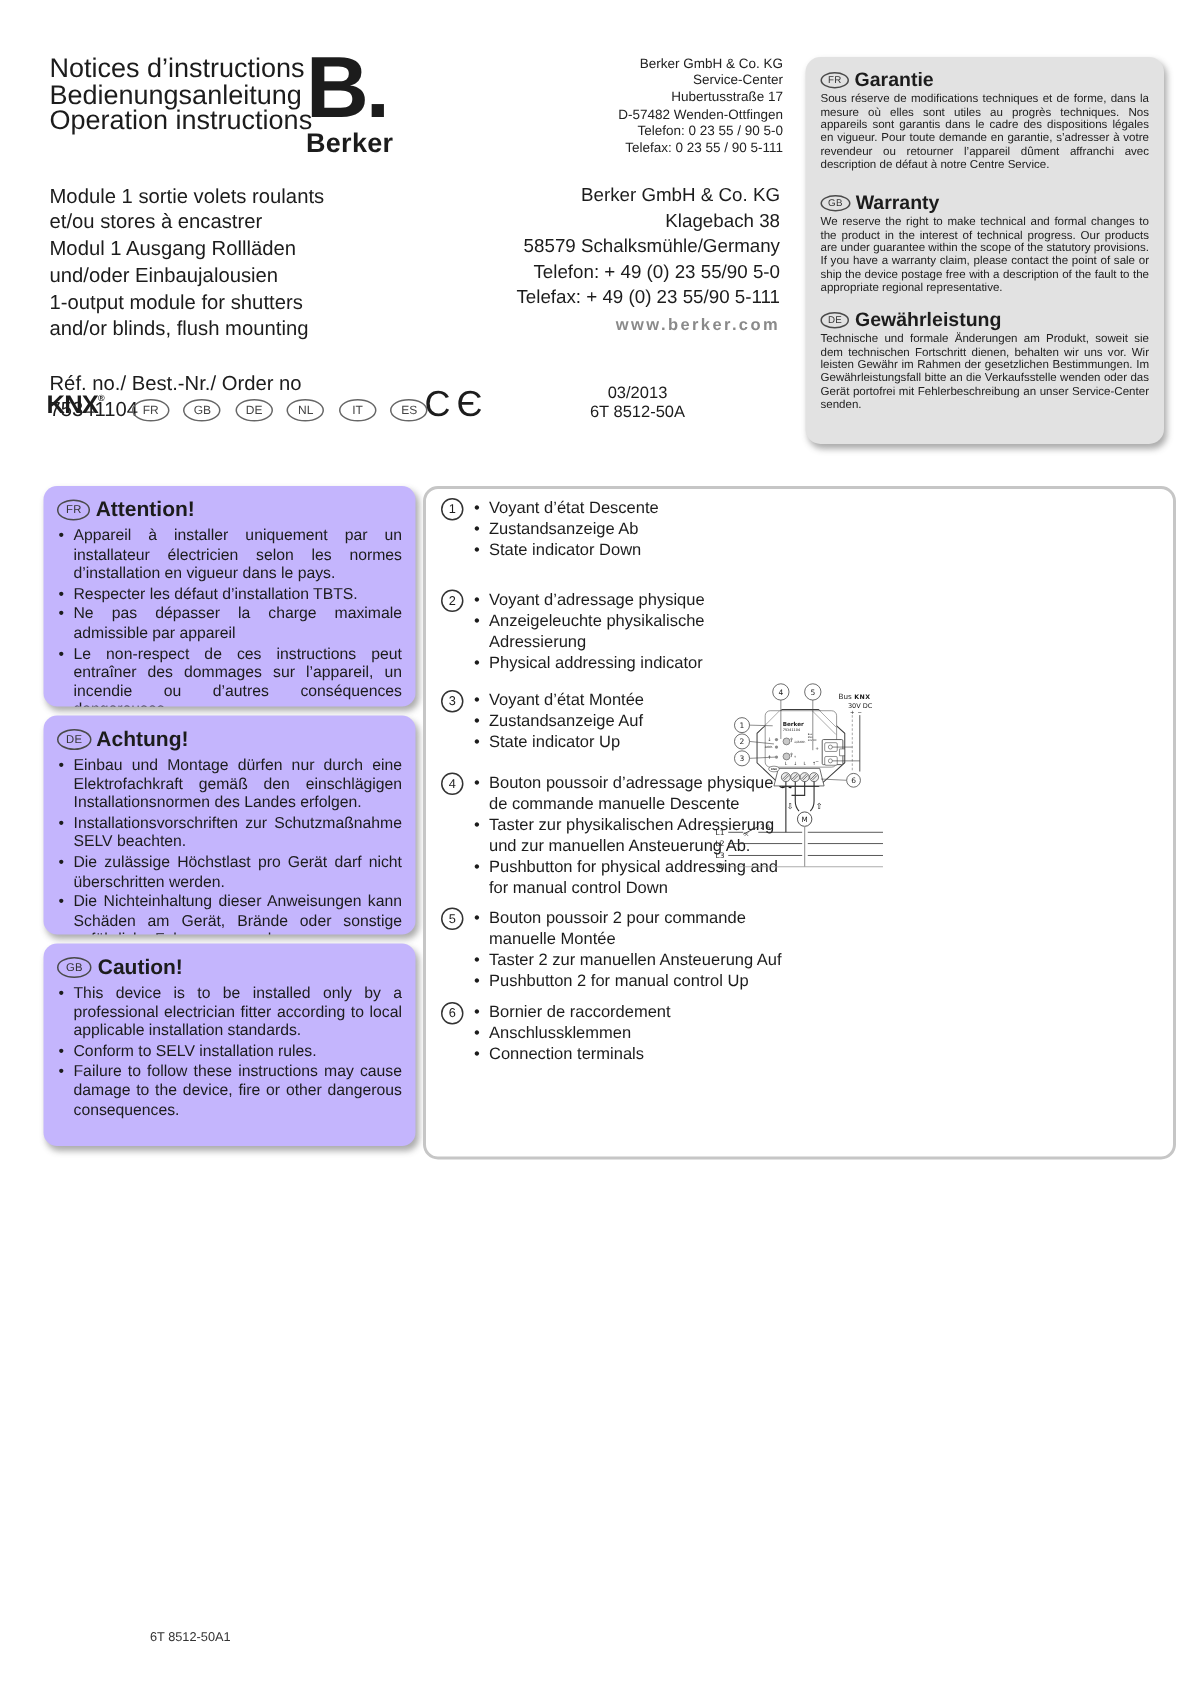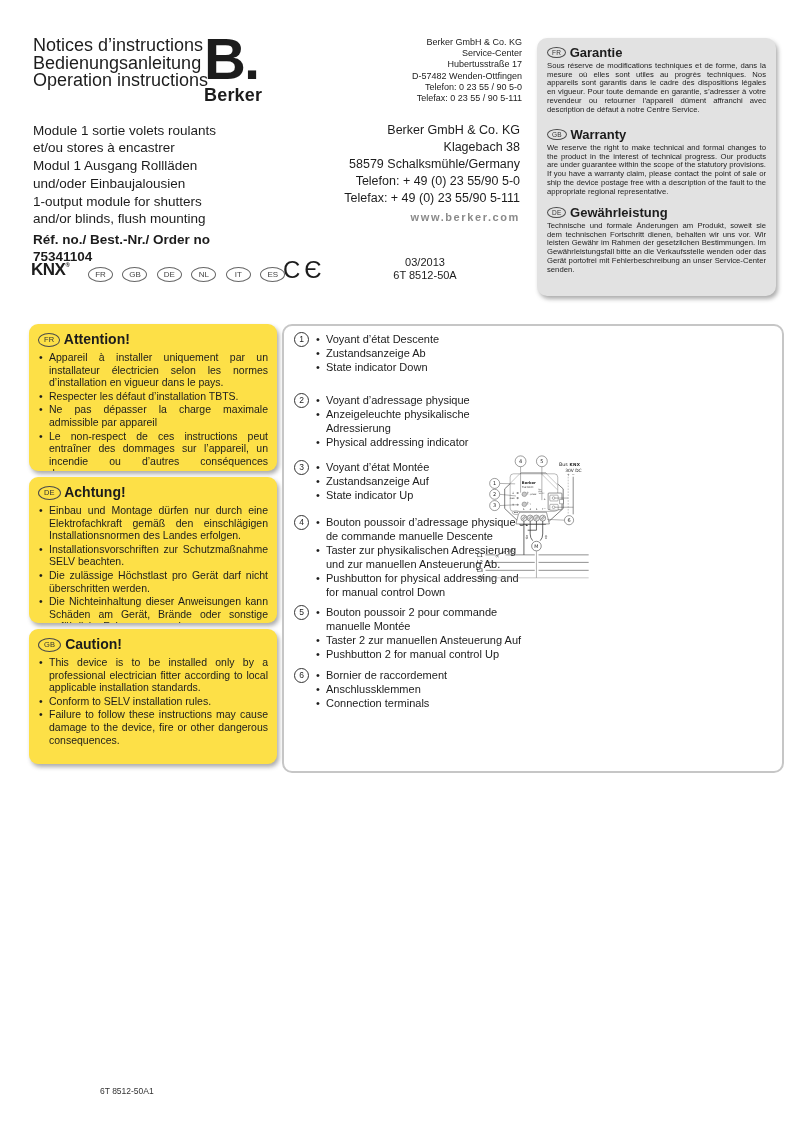--- a/index.html
+++ b/index.html
@@ -19,37 +19,37 @@
   .gsec{overflow:visible;}
   .gtitle{font-size:13px;font-weight:bold;margin-bottom:2px;}
   .gbody{font-size:7.7px;line-height:8.7px;text-align:justify;color:#222;}
   .badge{display:inline-block;border:1px solid #4a4a4a;border-radius:50%;font-size:6.5px;font-weight:normal;
          padding:1px 4px;color:#333;vertical-align:2px;letter-spacing:.2px;}
   .badge-lg{font-size:7.5px;padding:1.5px 5px;}
 
   
   .product{left:33px;top:122px;font-size:13.5px;line-height:17.2px;}
   .product .grp{margin-bottom:1px;}
-  .order{margin-top:4px;font-weight:bold;}
+  .order{margin-top:20px;}
 
   
   .knx-logo{left:31px;top:260px;font-size:17px;font-weight:900;letter-spacing:-.5px;}
   .knx-mark{font-size:6px;vertical-align:8px;}
   .lang-badges{left:88px;top:263px;}
   .lang-badge{display:inline-block;width:21px;border:1px solid #666;border-radius:50%;
               font-size:8px;color:#444;text-align:center;padding:2px 1px;margin-right:5px;}
   .ce-mark{left:283px;top:256px;font-size:24px;letter-spacing:4px;font-weight:400;}
 
   
   .company{left:330px;top:122px;width:190px;text-align:right;font-size:12.5px;line-height:17px;}
   .website{font-weight:bold;color:#8a8a8a;letter-spacing:1.6px;font-size:11px;margin-top:2px;}
   .pub{left:330px;top:256px;width:190px;text-align:center;font-size:11px;line-height:13px;}
 
   
-  .wbox{width:248px;background:#fde047;border-radius:9px;box-shadow:2px 3px 4px rgba(70,70,70,.45);
+  .wbox{width:248px;background:#c4b5fd;border-radius:9px;box-shadow:2px 3px 4px rgba(70,70,70,.45);
         padding:7px 9px;box-sizing:border-box;overflow:hidden;}
   .wbox{left:29px;}
   .wtitle{font-size:14px;font-weight:bold;margin-bottom:4px;}
   .blt{position:relative;padding-left:11px;font-size:10.5px;line-height:12.6px;text-align:justify;margin-bottom:1px;}
   .blt::before{content:"\2022";position:absolute;left:1px;}
 
   
   .bigbox{left:282px;top:324px;width:502px;height:449px;border:2px solid #c6c6c6;border-radius:10px;
           box-sizing:border-box;background:#fff;}
   .legend{left:294px;top:332px;width:240px;}

